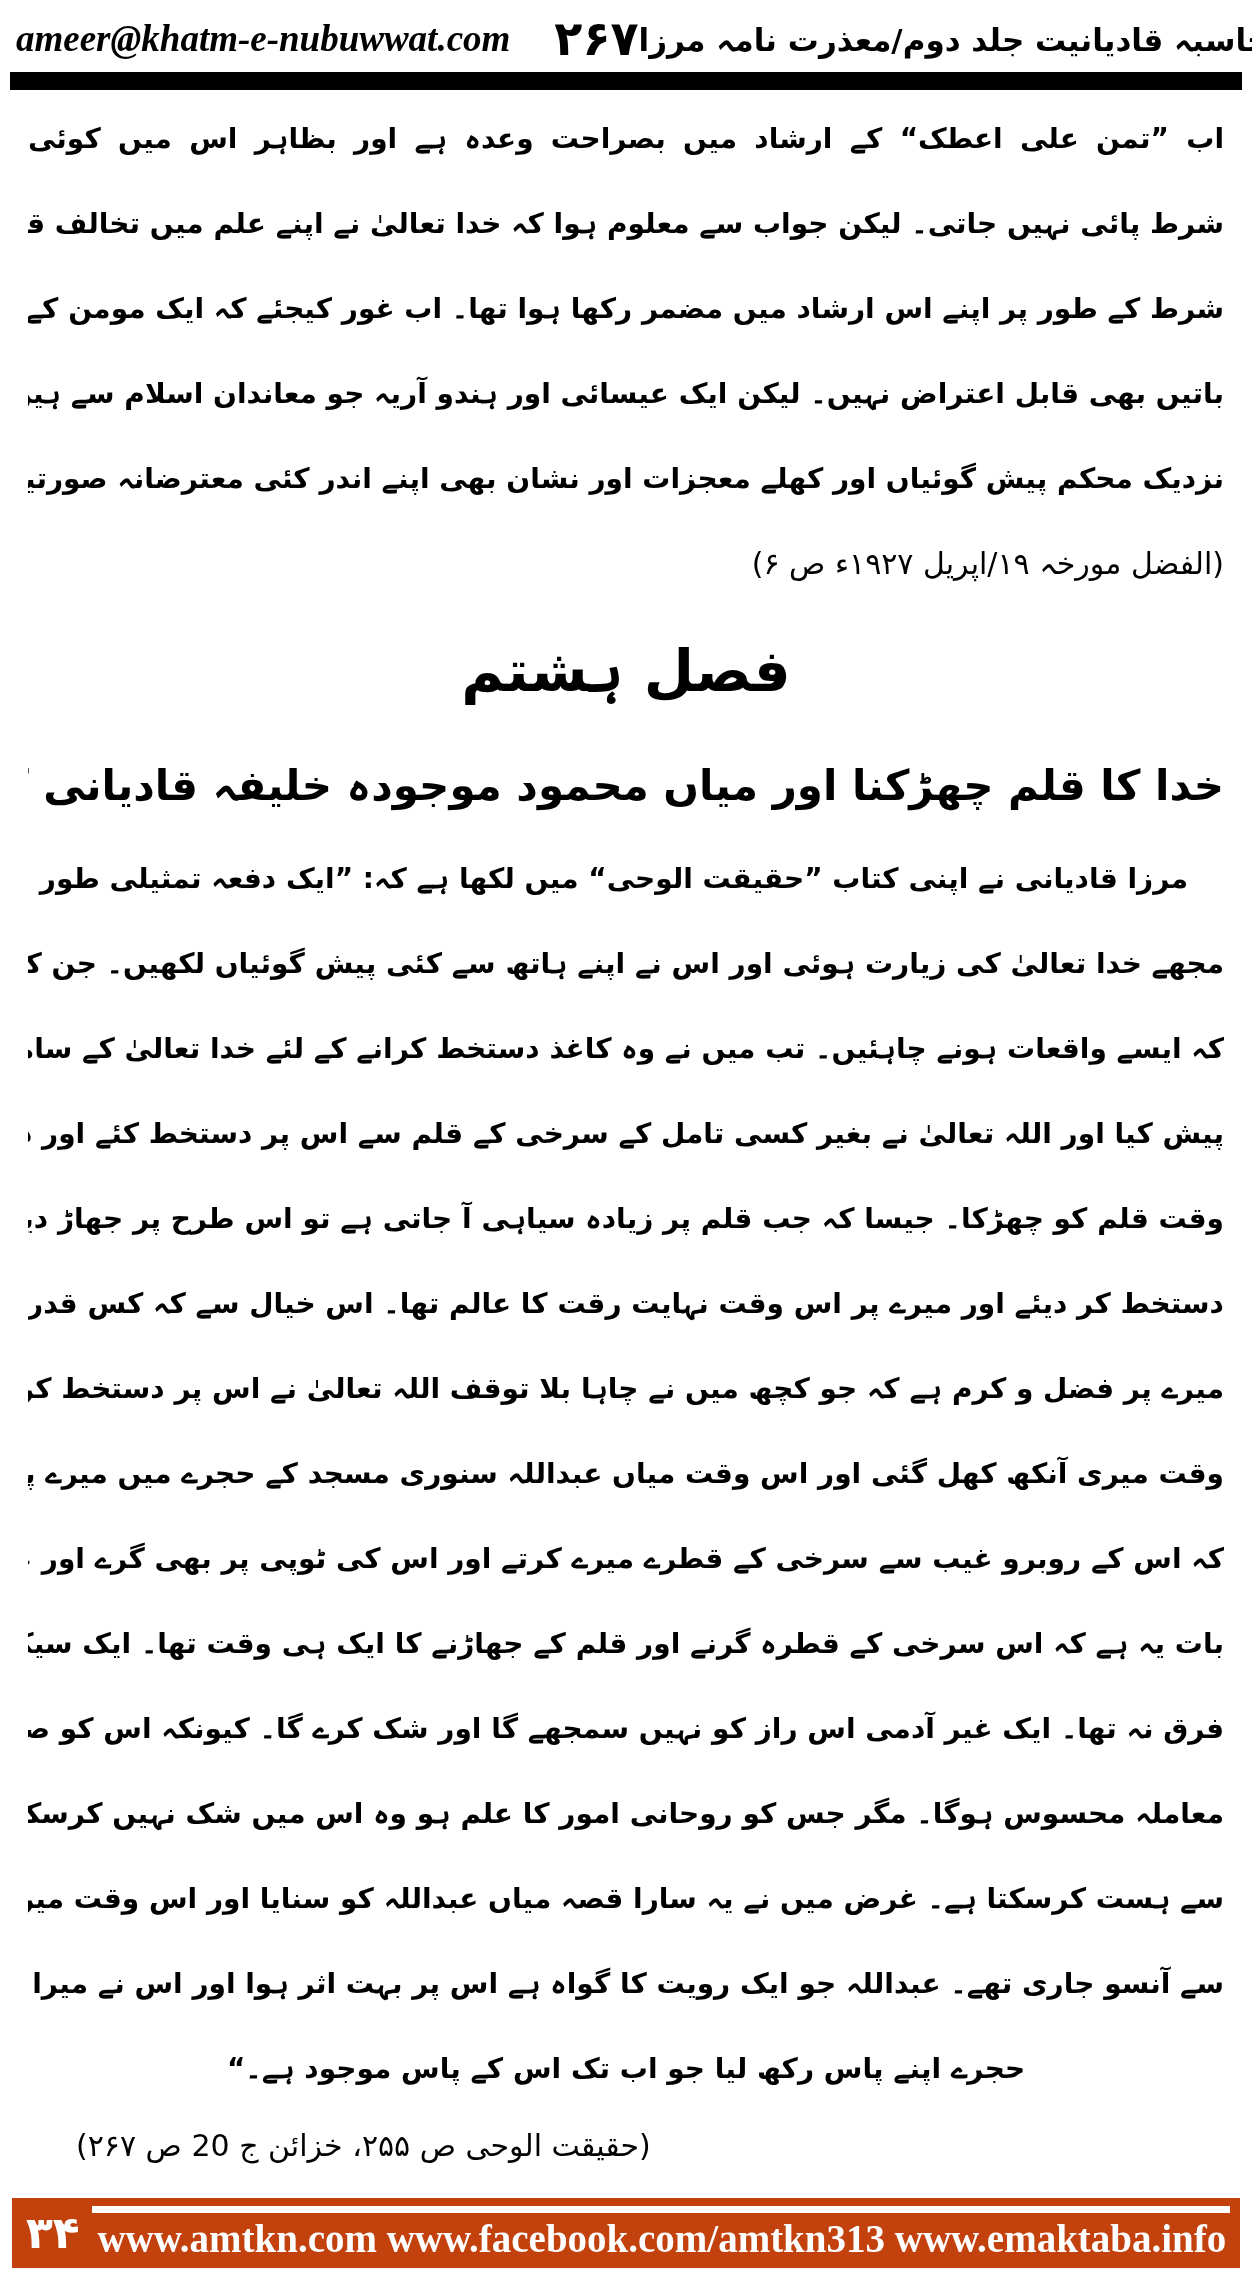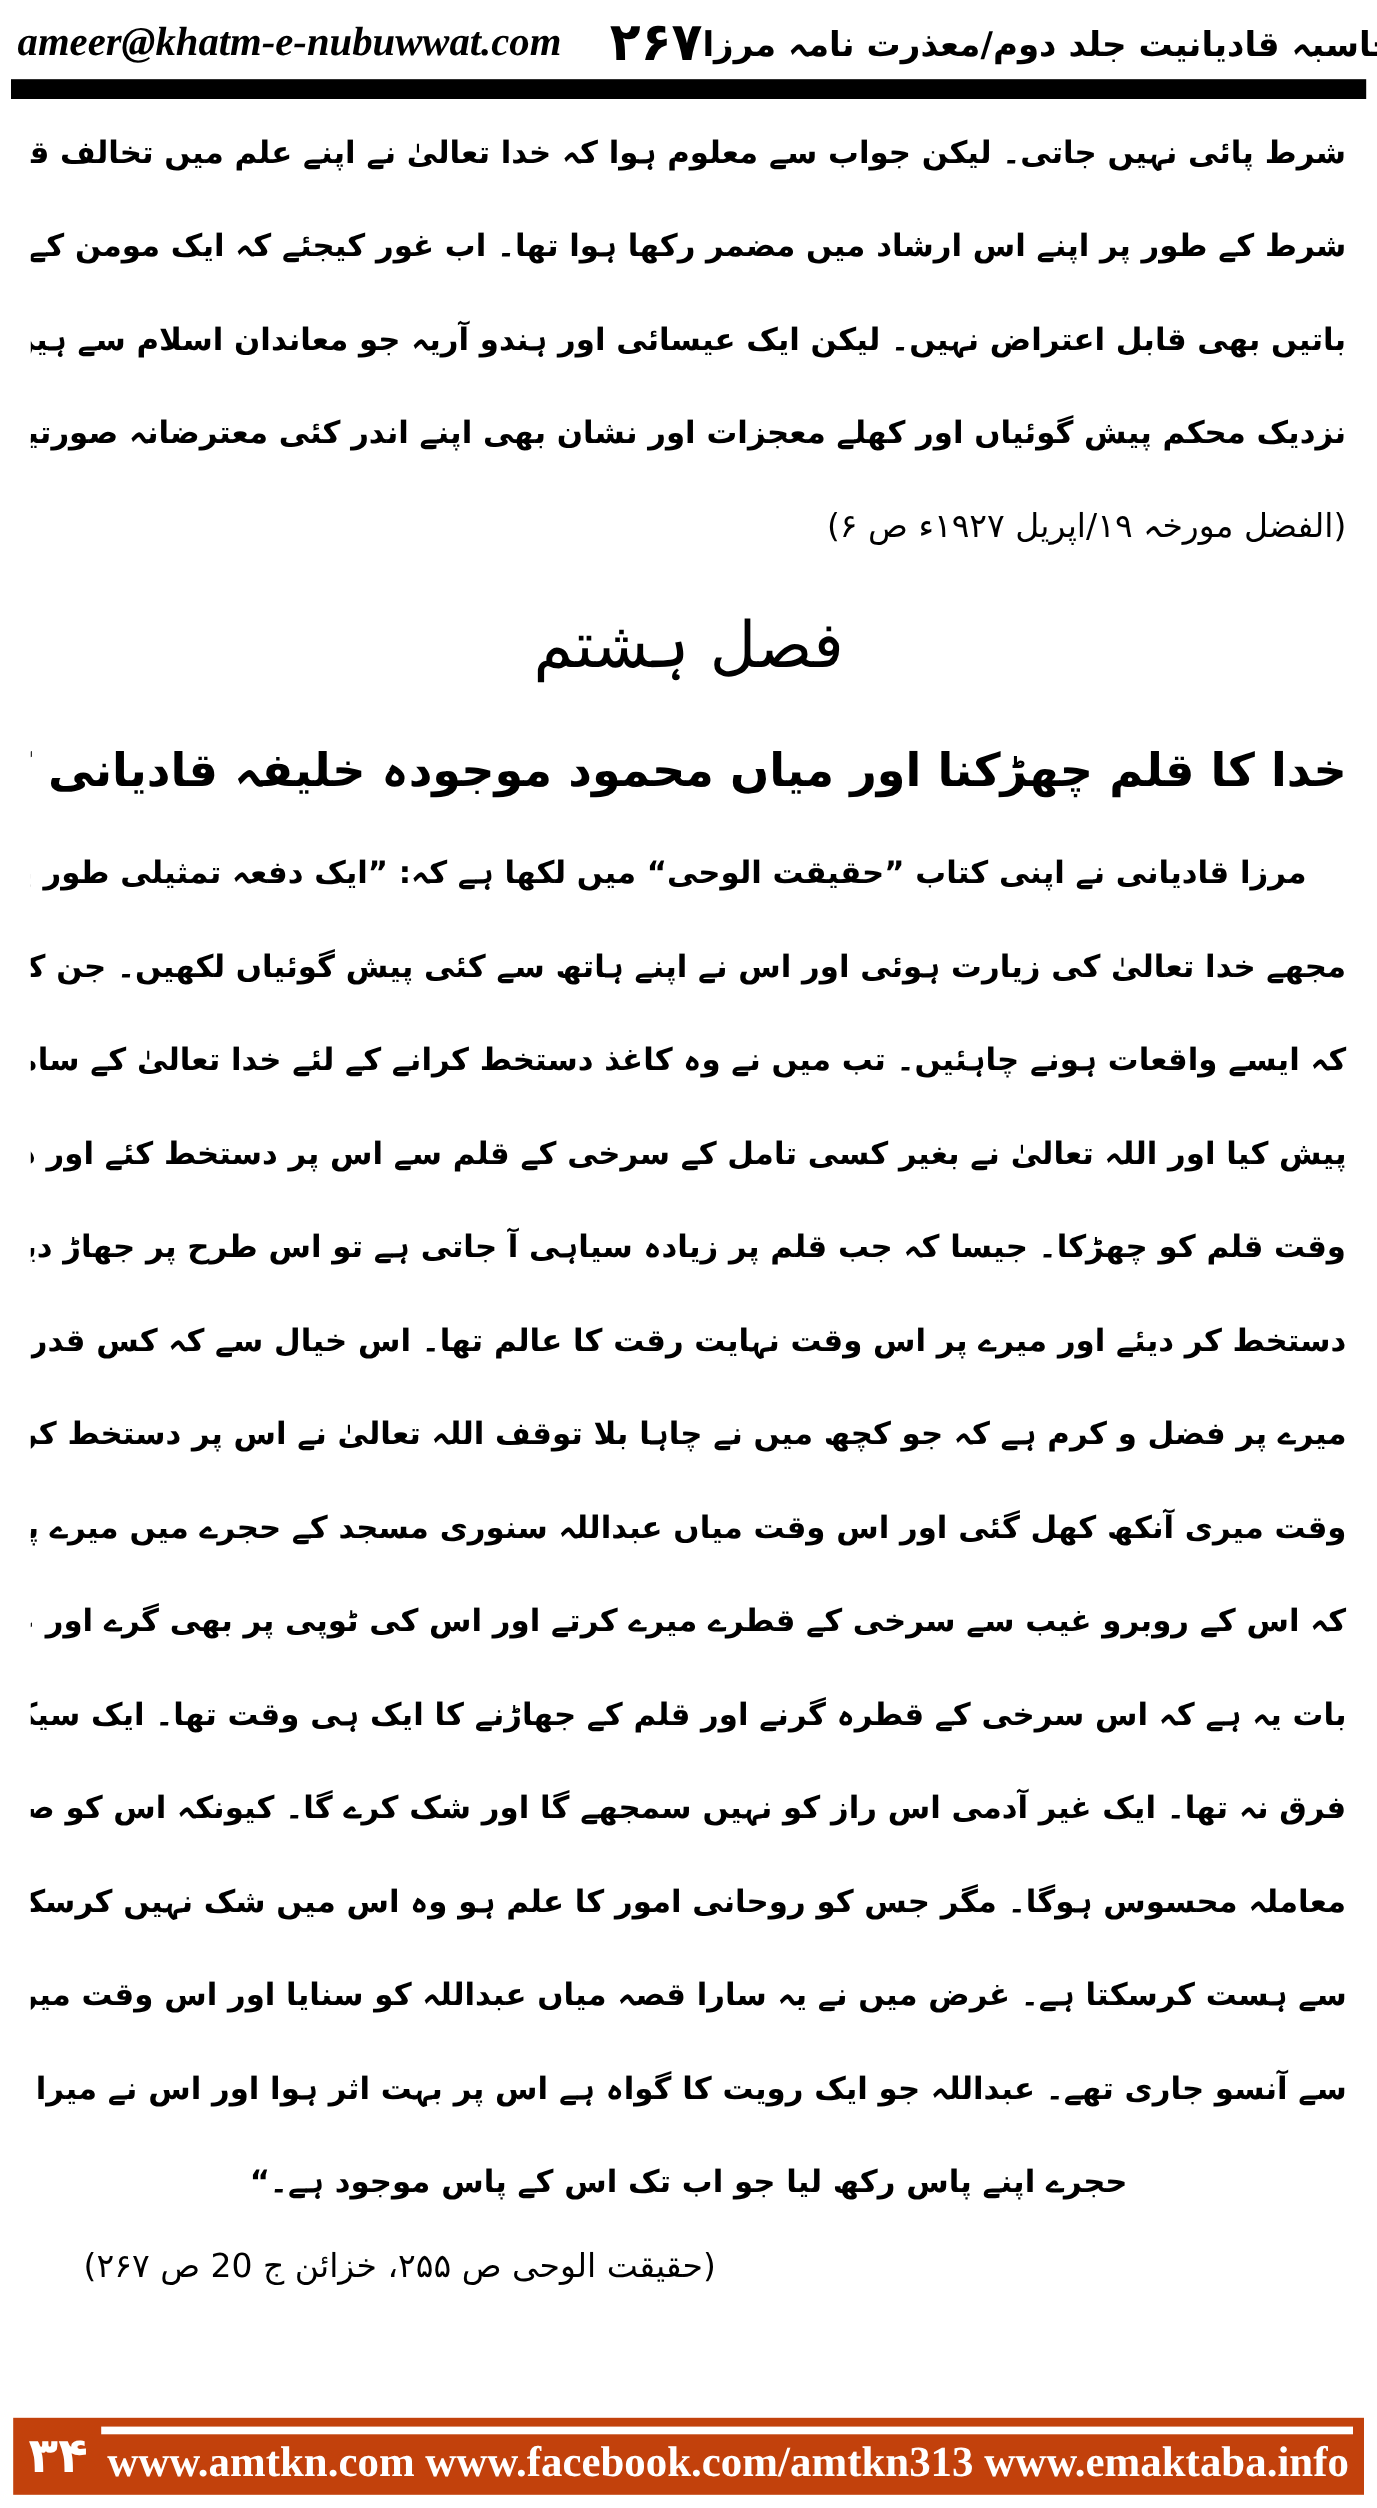--- a/index.html
+++ b/index.html
@@ -35,21 +35,21 @@
   }
   .line.indent { padding-right:36px; }
   .tail-row {
     height:85px; line-height:85px; display:flex;
     justify-content:space-between; align-items:center; overflow:hidden;
   }
   .tail-text { font-size:28px; font-weight:bold; margin-right:150px; white-space:nowrap; }
   .citation { font-size:30px; font-weight:normal; white-space:nowrap;margin-left:48px; }
   .chapter-heading {
     height:130px; line-height:130px; text-align:center;
-    font-size:58px; font-weight:normal; overflow:hidden;
+    font-size:58px; font-weight:bold; overflow:hidden;
   }
   .section-heading {
     height:100px; line-height:100px; text-align:center;
     font-size:42px; font-weight:bold; overflow:hidden; white-space:nowrap;
   }
   .last-line {
     height:85px; line-height:85px; font-size:28px; font-weight:bold;
     text-align:center; overflow:hidden; white-space:nowrap;
   }
   .ref-row {
@@ -80,20 +80,21 @@
     <span class="email">ameer@khatm-e-nubuwwat.com</span>
     <span class="page-num">۲۶۷</span>
     <span class="book-title">محاسبہ قادیانیت جلد دوم/معذرت نامہ مرزا</span>
   </div>
 
   <div class="divider"></div>
 
   <div class="content">
 
     <div>
+      <div class="line">اب ”تمن علی اعطک“ کے ارشاد میں بصراحت وعدہ ہے اور بظاہر اس میں کوئی</div>
       <div class="line">شرط پائی نہیں جاتی۔ لیکن جواب سے معلوم ہوا کہ خدا تعالیٰ نے اپنے علم میں تخالف قانون کی وجہ کو</div>
       <div class="line">شرط کے طور پر اپنے اس ارشاد میں مضمر رکھا ہوا تھا۔ اب غور کیجئے کہ ایک مومن کے نزدیک تو ایسی</div>
       <div class="line">باتیں بھی قابل اعتراض نہیں۔ لیکن ایک عیسائی اور ہندو آریہ جو معاندان اسلام سے ہیں ان کے</div>
       <div class="line">نزدیک محکم پیش گوئیاں اور کھلے معجزات اور نشان بھی اپنے اندر کئی معترضانہ صورتیں اور پہلو</div>
       <div class="tail-row">
         <span class="citation">(الفضل مورخہ ۱۹/اپریل ۱۹۲۷ء ص ۶)</span>
       </div>
     </div>
 
     <div class="chapter-heading">فصل ہشتم</div>

